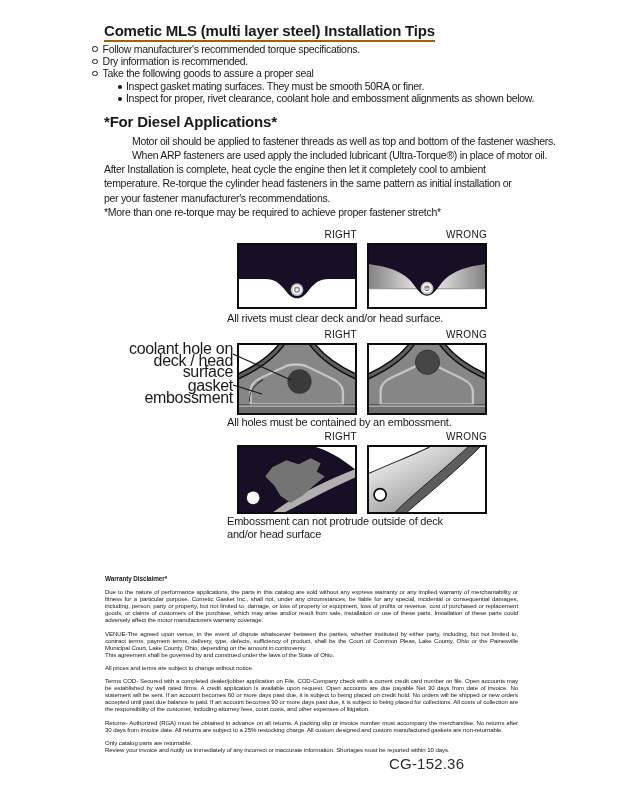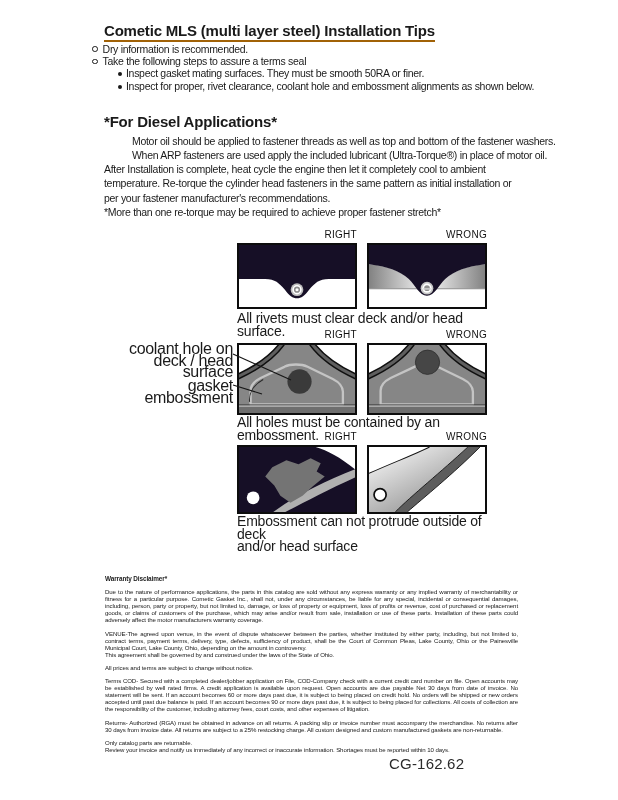--- a/index.html
+++ b/index.html
@@ -19,38 +19,39 @@
   .bm{display:inline-block;width:3.6px;height:3.6px;border:1.1px solid #1a1a1a;border-radius:50%;margin-right:5px;position:relative;top:-1px;}
   .sm{display:inline-block;width:4px;height:4px;background:#1a1a1a;border-radius:50%;margin-right:4px;position:relative;top:-1px;}
   .diesel-h{position:absolute;left:104px;top:113px;margin:0;font-size:15px;font-weight:bold;letter-spacing:-0.2px;}
   .body-p{position:absolute;left:104px;width:424px;margin:0;font-size:10.5px;letter-spacing:-0.3px;line-height:14.4px;white-space:pre-wrap;}
   .p1{top:134px;margin-left:28px;}
   .p2{top:162px;}
   .p3{top:205px;}
   .figlabel{position:absolute;width:120px;text-align:right;font-size:10px;letter-spacing:0.3px;color:#111;}
   .panel{position:absolute;width:120px;border:2.5px solid #0d0d0d;box-sizing:border-box;background:#fff;}
   .panel svg{display:block;width:100%;height:100%;}
-  .caption{position:absolute;left:237px;font-size:14px;letter-spacing:-0.2px;line-height:12.5px;white-space:pre-line;width:260px;}
+  .caption{position:absolute;left:227px;font-size:11px;letter-spacing:-0.2px;line-height:12.5px;white-space:pre-line;width:260px;}
   .anno{position:absolute;left:104px;width:129px;text-align:right;font-size:16px;letter-spacing:-0.3px;line-height:11.5px;white-space:pre-line;}
   .leader-overlay{position:absolute;left:150px;top:340px;width:160px;height:70px;z-index:5;pointer-events:none;}
   .warranty{position:absolute;left:105px;top:575px;width:413px;font-size:6.1px;letter-spacing:-0.1px;line-height:7.1px;text-align:justify;}
   .warranty h3{margin:0 0 6px 0;font-size:6.4px;font-weight:bold;}
   .warranty p{margin:0 0 6px 0;white-space:pre-line;}
   .footer-code{position:absolute;left:389px;top:755px;font-size:15px;color:#2b2b2b;letter-spacing:0.2px;}
 </style>
 </head>
 <body>
 
 <div class="page">
 
   <h1 class="title">Cometic MLS (multi layer steel) Installation Tips</h1>
 
   <div class="bullets">
+    <div class="b"><span class="bm"></span><span>Follow manufacturer's recommended torque specifications.</span></div>
     <div class="b"><span class="bm"></span><span>Dry information is recommended.</span></div>
-    <div class="b"><span class="bm"></span><span>Take the following steps to assure a terms seal</span></div>
+    <div class="b"><span class="bm"></span><span>Take the following goods to assure a proper seal</span></div>
     <div class="sb"><span class="sm"></span><span>Inspect gasket mating surfaces.  They must be smooth 50RA or finer.</span></div>
     <div class="sb"><span class="sm"></span><span>Inspect for proper, rivet clearance, coolant hole and embossment alignments as shown below.</span></div>
   </div>
 
   <h2 class="diesel-h">*For Diesel Applications*</h2>
   <p class="body-p p1">Motor oil should be applied to fastener threads as well as top and bottom of the fastener washers. When ARP fasteners are used apply the included lubricant (Ultra-Torque®) in place of motor oil.</p>
   <p class="body-p p3">*More than one re-torque may be required to achieve proper fastener stretch*</p>
   <p class="body-p p2">After Installation is complete, heat cycle the engine then let it completely cool to ambient temperature. Re-torque the cylinder head fasteners in the same pattern as initial installation or per your fastener manufacturer's recommendations.</p>
 
   <div class="figlabel" style="left:237px;top:229px">RIGHT</div>
@@ -180,15 +181,15 @@
     <p>Due to the nature of performance applications, the parts in this catalog are sold without any express warranty or any implied warranty of merchantability or fitness for a particular purpose.  Cometic Gasket Inc., shall not, under any circumstances, be liable for any special, incidental or consequential damages, including, person, party or property, but not limited to, damage, or loss of property or equipment, loss of profits or revenue, cost of purchased or replacement goods, or claims of customers of the purchase, which may arise and/or result from sale, installation or use of these parts.  Installation of these parts could adversely affect the motor manufacturers warranty coverage.</p>
     <p>VENUE-The agreed upon venue, in the event of dispute whatsoever between the parties, whether instituted by either party, including, but not limited to, contract terms, payment terms, delivery, type, defects, sufficiency of product, shall be the Court of Common Pleas, Lake County, Ohio or the Painesville Municipal Court, Lake County, Ohio, depending on the amount in controversy.
 This agreement shall be governed by and construed under the laws of the State of Ohio.</p>
     <p>All prices and terms are subject to change without notice.</p>
     <p>Terms COD- Secured with a completed dealer/jobber application on File, COD-Company check with a current credit card number on file.  Open accounts may be established by well rated firms.  A credit application is available upon request.  Open accounts are due payable Net 30 days from date of invoice.  No statement will be sent.  If an account becomes 60 or more days past due, it is subject to being placed on credit hold.  No orders will be shipped or new orders accepted until past due balance is paid.  If an account becomes 90 or more days past due, it is subject to being placed for collections.  All costs of collection are the responsibility of the customer, including attorney fees, court costs, and other expenses of litigation.</p>
     <p>Returns- Authorized (RGA) must be obtained in advance on all returns.  A packing slip or invoice number must accompany the merchandise.  No returns after 30 days from invoice date.  All returns are subject to a 25% restocking charge.  All custom designed and custom manufactured gaskets are non-returnable.</p>
     <p>Only catalog parts are returnable.
 Review your invoice and notify us immediately of any incorrect or inaccurate information.  Shortages must be reported within 10 days.</p>
   </div>
 
-  <div class="footer-code">CG-162.62</div>
+  <div class="footer-code">CG-152.36</div>
 
 </div>
 
 </body></html>

